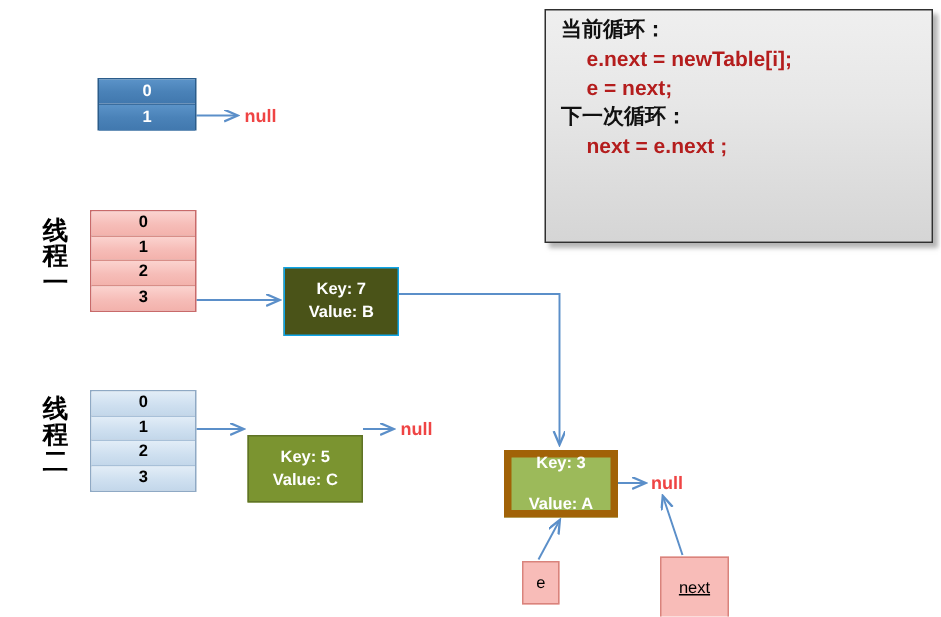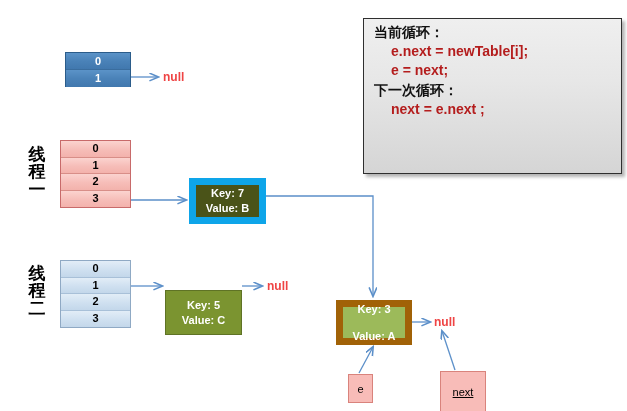--- a/index.html
+++ b/index.html
@@ -58,23 +58,23 @@
   }
 
   
   .node{
     position:absolute;box-sizing:border-box;
     display:flex;flex-direction:column;
     align-items:center;justify-content:center;
     color:#ffffff;font-size:11px;font-weight:bold;
     line-height:1.35;
   }
-  .node-dark{background:#4a5318;border:7px solid #0ea5e9;text-align:right;}
+  .node-dark{background:#4a5318;border:1px solid #0ea5e9;text-align:right;}
   .node-mid{background:#7b9430;border:1px solid #5f7325;margin-top:26px;}
-  .node-light{background:#9cba5a;border:7px solid #a16207;gap:12px;}
+  .node-light{background:#9cba5a;border:5px solid #a16207;gap:12px;}
 
   
   .nulltext{
     position:absolute;
     font-size:12px;font-weight:bold;color:#ef4444;
     font-family:"Liberation Sans",sans-serif;
   }
 
   
   .chip{
@@ -87,21 +87,20 @@
 
   
   .panel{
     position:absolute;
     left:363px;top:6px;width:259px;height:156px;
     box-sizing:border-box;
     border:1px solid #2f2f2f;
     background:linear-gradient(to bottom,#efefef 0%,#e7e7e7 40%,#d5d5d5 100%);
     box-shadow:3px 3px 3px rgba(120,120,120,0.55);
     padding:6px 8px 0 10px;
-    margin-top:12px;
   }
   .panel .ln{
     font-family:"DejaVu Sans",sans-serif;
     font-size:14px;font-weight:bold;
     color:#111111;
     line-height:1.05;
     margin-bottom:3px;
     white-space:nowrap;
   }
   .panel .ln.code{

